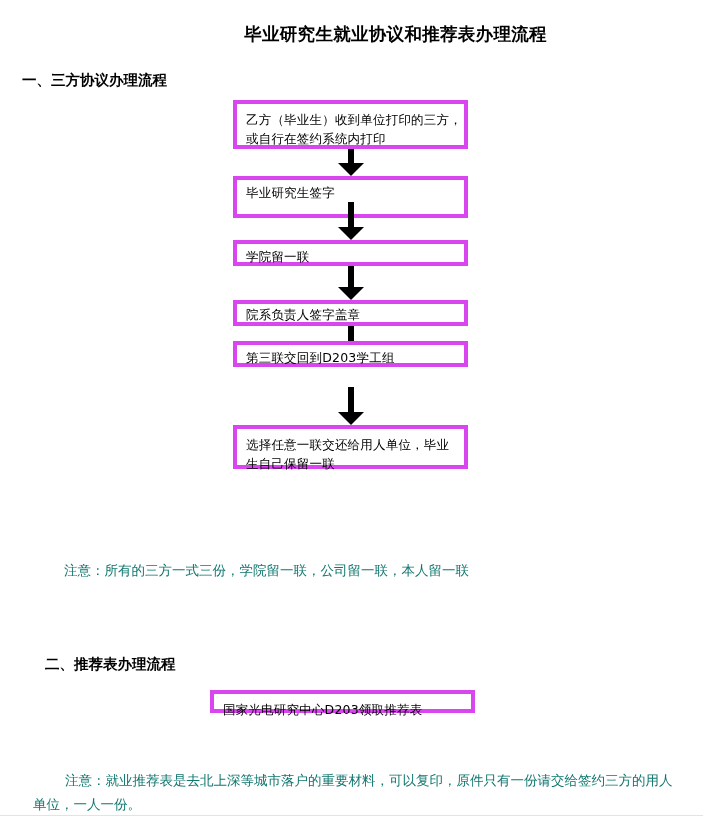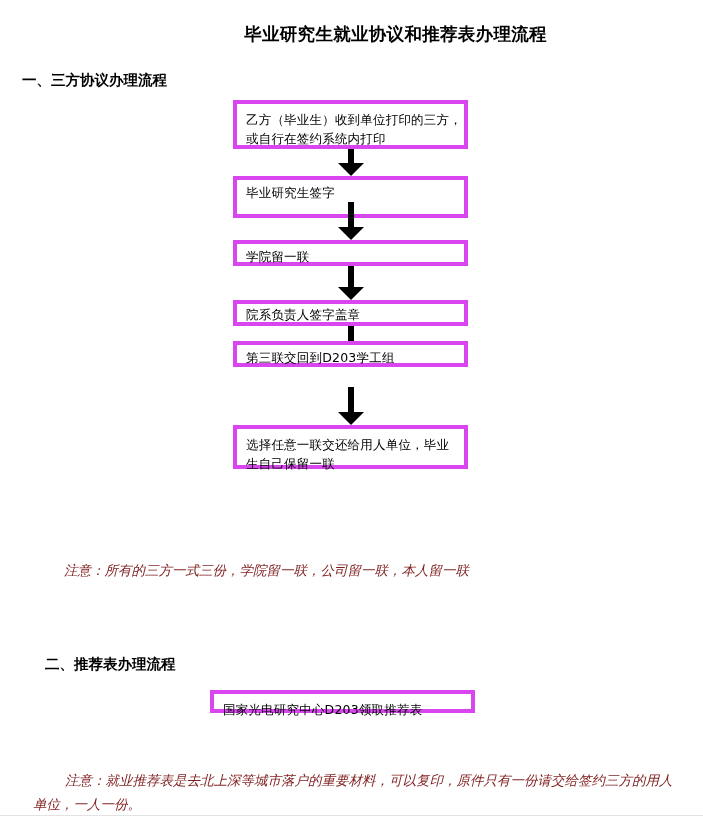--- a/index.html
+++ b/index.html
@@ -113,23 +113,22 @@
 
   .arrow-5 { left: 338px; top: 387px; height: 38px; }
   .arrow-5 .shaft { height: 25px; }
   .arrow-5 .head  { top: 25px; }
 
   
   .note {
     position: absolute;
     font-size: 13.5px;
     line-height: 24px;
-    color: #7f1d1d;
+    color: #0f766e;
     white-space: pre-line;
-    font-style: italic;
   }
   .note-1 { left: 64px; top: 558px; width: 600px; }
   .note-2 { left: 33px; top: 768px; width: 650px; text-indent: 32px; }
 
   
   .bottom-rule {
     position: absolute;
     left: 0;
     top: 815px;
     width: 703px;

